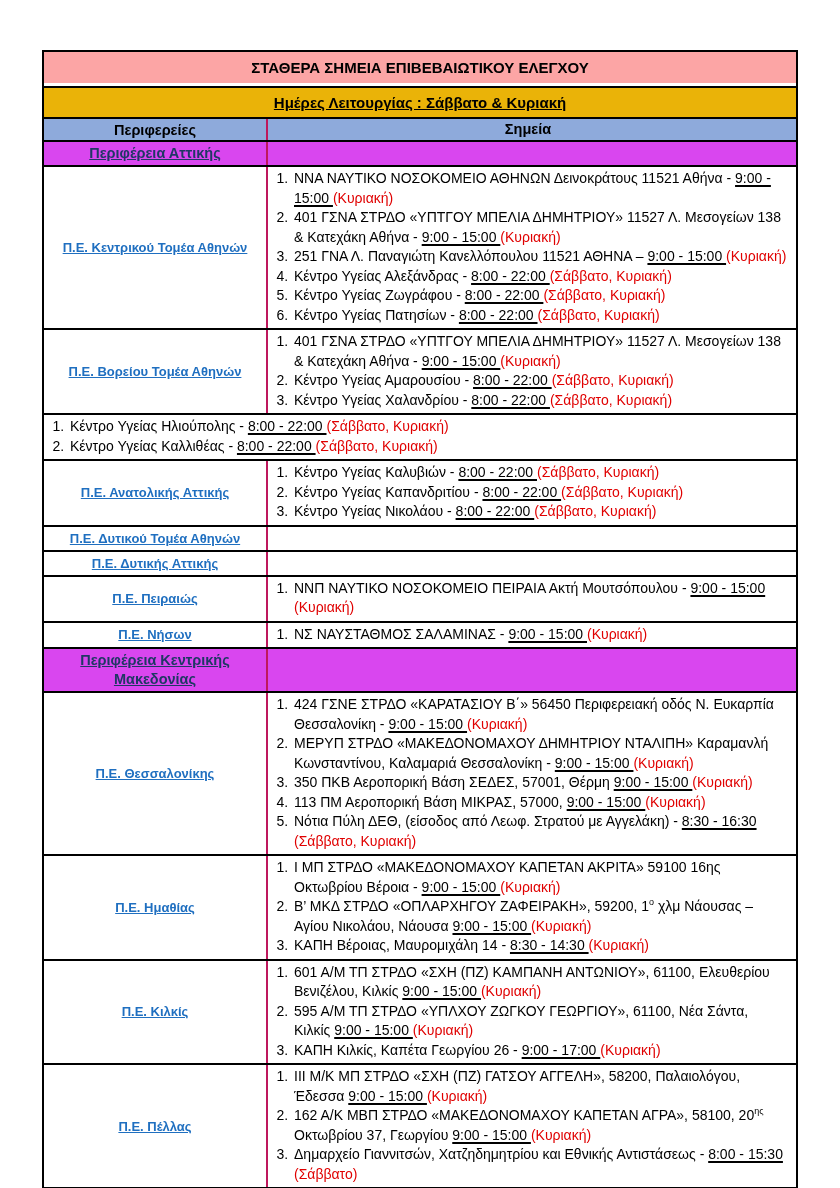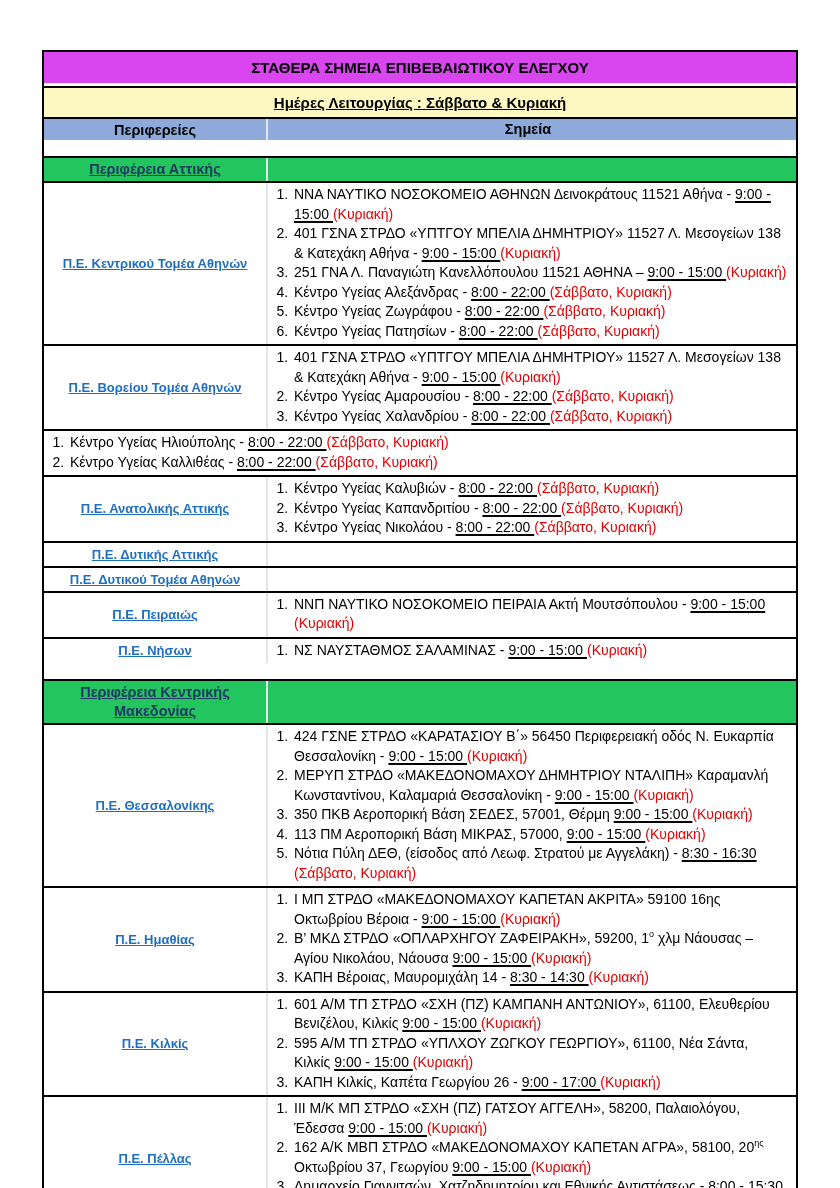--- a/index.html
+++ b/index.html
@@ -13,46 +13,46 @@
   .doc-table {
     position: absolute;
     left: 42px; top: 50px;
     width: 752px;
     border: 2px solid #000;
   }
   .trow { display: flex; align-items: stretch; }
   .trow + .trow { border-top: 2px solid #000; }
 
   .row-title {
-    background: #d946ef;
+    background: #fca5a5;
     justify-content: center; align-items: center;
     height: 31px;
     margin-bottom: 3px;
     font-weight: bold; font-size: 15px;
   }
   .row-subtitle {
-    background: #fef9c3;
+    background: #eab308;
     justify-content: center; align-items: center;
     height: 29px;
     font-weight: bold; font-size: 15px;
   }
   .row-subtitle .sub-label { text-decoration: underline; }
 
   .row-colhead { background: #8EAADB; font-weight: bold; font-size: 14.5px; }
   .row-colhead .cell { display: flex; align-items: center; justify-content: center; min-height: 19px; }
 
-  .row-section { background: #22c55e; margin-top: 16px; }
+  .row-section { background: #d946ef; }
   .section-link {
     color: #1F3864; font-weight: bold; font-size: 14.5px;
     text-decoration: underline; text-align: center; line-height: 19px;
   }
 
   .cell-left {
     width: 224px; flex: 0 0 224px;
-    border-right: 2px solid #e5e5e5;
+    border-right: 2px solid #be185d;
     display: flex; align-items: center; justify-content: center;
     text-align: center;
     padding: 2px 6px;
     box-sizing: border-box;
     min-height: 18px;
   }
   .cell-right {
     flex: 1 1 auto;
     padding: 2px 8px 3px 0;
     box-sizing: border-box;
@@ -147,28 +147,28 @@
       <ol class="points">
           <li><span class="seg-n">Κέντρο Υγείας Καλυβιών - </span><span class="seg-u">8:00 - 22:00 </span><span class="seg-r">(Σάββατο, Κυριακή)</span></li>
           <li><span class="seg-n">Κέντρο Υγείας Καπανδριτίου - </span><span class="seg-u">8:00 - 22:00 </span><span class="seg-r">(Σάββατο, Κυριακή)</span></li>
           <li><span class="seg-n">Κέντρο Υγείας Νικολάου - </span><span class="seg-u">8:00 - 22:00 </span><span class="seg-r">(Σάββατο, Κυριακή)</span></li>
         </ol>
     </div>
   </div>
 
   <div class="trow">
     <div class="cell-left">
+      <span class="region-link">Π.Ε. Δυτικού Τομέα Αθηνών</span>
+    </div>
+    <div class="cell-right"></div>
+  </div>
+
+  <div class="trow">
+    <div class="cell-left">
       <span class="region-link">Π.Ε. Δυτικής Αττικής</span>
-    </div>
-    <div class="cell-right"></div>
-  </div>
-
-  <div class="trow">
-    <div class="cell-left">
-      <span class="region-link">Π.Ε. Δυτικού Τομέα Αθηνών</span>
     </div>
     <div class="cell-right"></div>
   </div>
 
   <div class="trow">
     <div class="cell-left">
       <span class="region-link">Π.Ε. Πειραιώς</span>
     </div>
     <div class="cell-right">
       <ol class="points">

